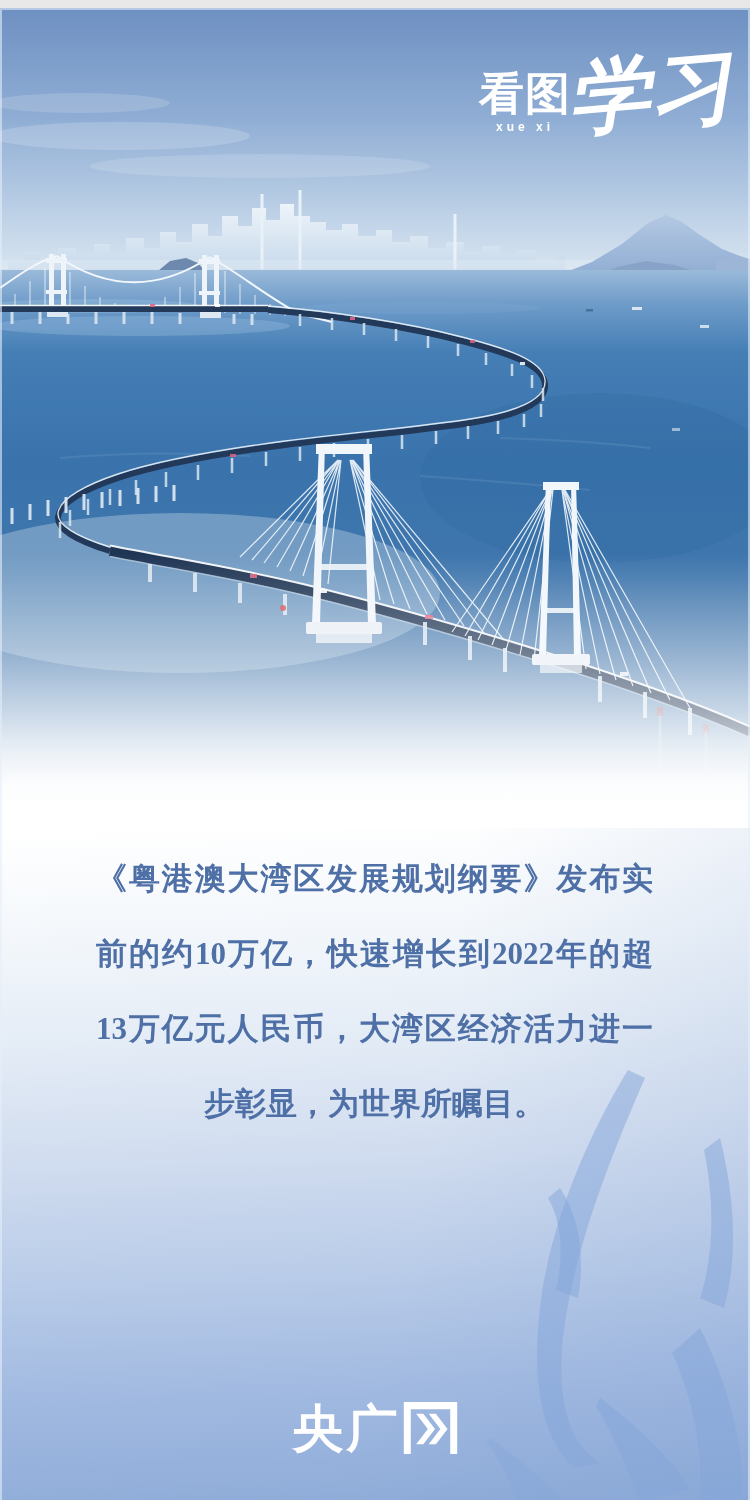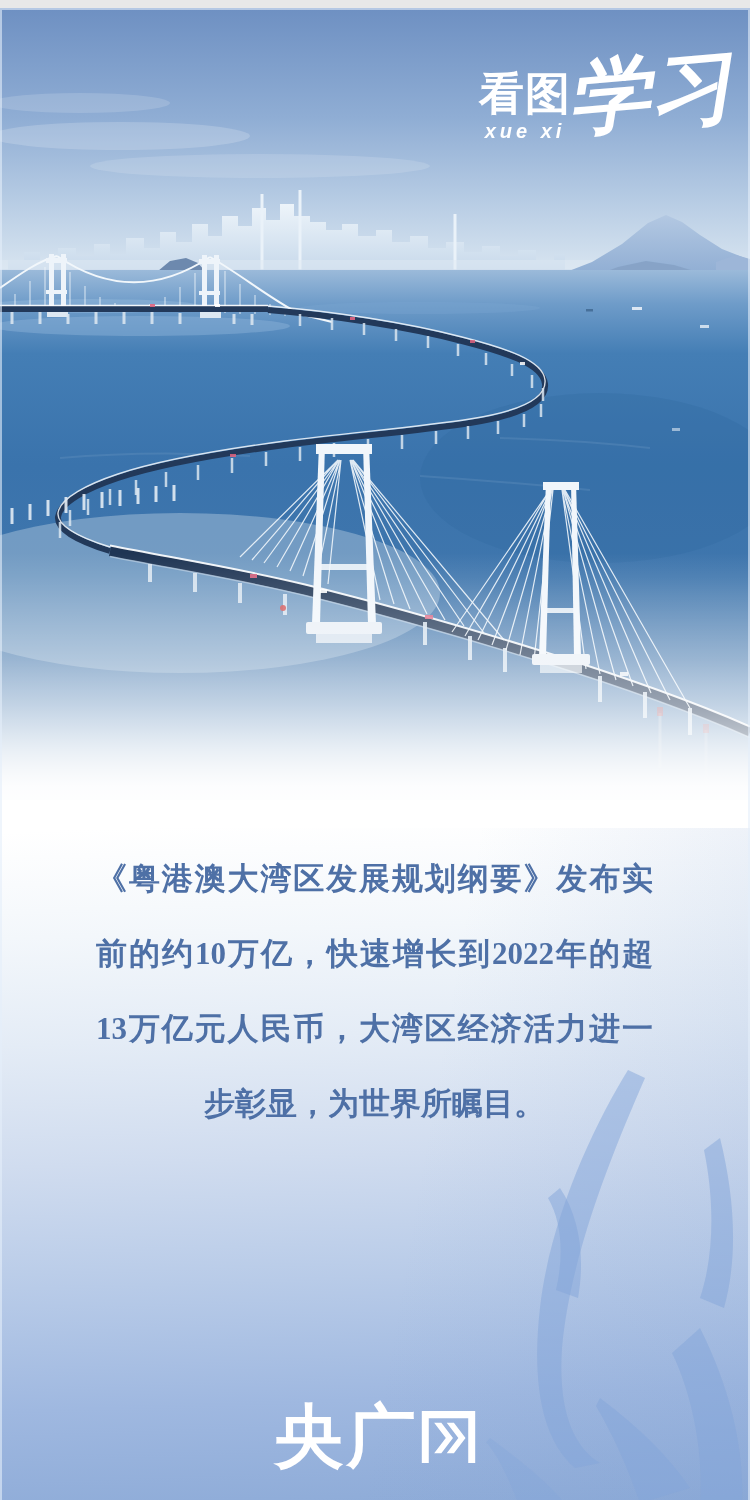--- a/index.html
+++ b/index.html
@@ -13,35 +13,35 @@
       #9fb8e0 92%, #8caad7 100%);
     font-family:"Liberation Sans","DejaVu Sans",sans-serif;
   }
   .photo{position:absolute;left:0;top:0;width:750px;height:820px;display:block;}
   .watermark{position:absolute;right:0;top:1040px;width:300px;height:460px;z-index:1;}
   .bottom-tint{position:absolute;left:0;top:810px;width:750px;height:690px;z-index:0;
     background:linear-gradient(100deg, rgba(255,255,255,0) 55%, rgba(120,152,205,0.16) 100%);}
   
   .brand{position:absolute;left:479px;top:62px;display:flex;align-items:flex-start;color:#fff;z-index:4;}
   .brand-main{font-size:45px;font-weight:900;letter-spacing:1px;line-height:1.05;}
-  .brand-pinyin{font-size:20px;font-weight:700;letter-spacing:4px;text-align:center;margin-top:3px;font-style:italic;}
+  .brand-pinyin{font-size:12px;font-weight:700;letter-spacing:4px;text-align:center;margin-top:3px;}
   .brand-calligraphy{
     font-size:82px;line-height:1;font-weight:700;font-style:italic;
     font-family:"Liberation Serif","DejaVu Serif",serif;
     transform:rotate(-5deg) translate(-2px,-18px);white-space:nowrap;}
   
   .headline{position:absolute;left:96px;top:833px;width:557px;z-index:3;
     font-family:"Liberation Serif","DejaVu Serif",serif;
     font-weight:700;font-size:31px;color:#4e70a6;}
   .headline .line{height:75px;line-height:75px;white-space:nowrap;text-align:center;}
   .headline .line.just{text-align:justify;text-align-last:justify;white-space:normal;overflow:hidden;}
   
   .cnr-logo{position:absolute;top:1394px;left:50%;transform:translateX(-50%);
     display:flex;align-items:center;color:#fff;font-weight:900;
-    font-size:69px;letter-spacing:3px;z-index:4;line-height:1;}
+    font-size:51px;letter-spacing:3px;z-index:4;line-height:1;}
   .wang-glyph{display:block;margin-left:3px;}
   .sr-only{position:absolute;width:1px;height:1px;overflow:hidden;clip:rect(0 0 0 0);white-space:nowrap;}
   .frame{position:absolute;inset:0;z-index:6;pointer-events:none;
     box-shadow:inset 0 0 0 2px rgba(228,239,250,0.6);}
 </style>
 </head>
 <body>
 
 <div class="canvas">
 

